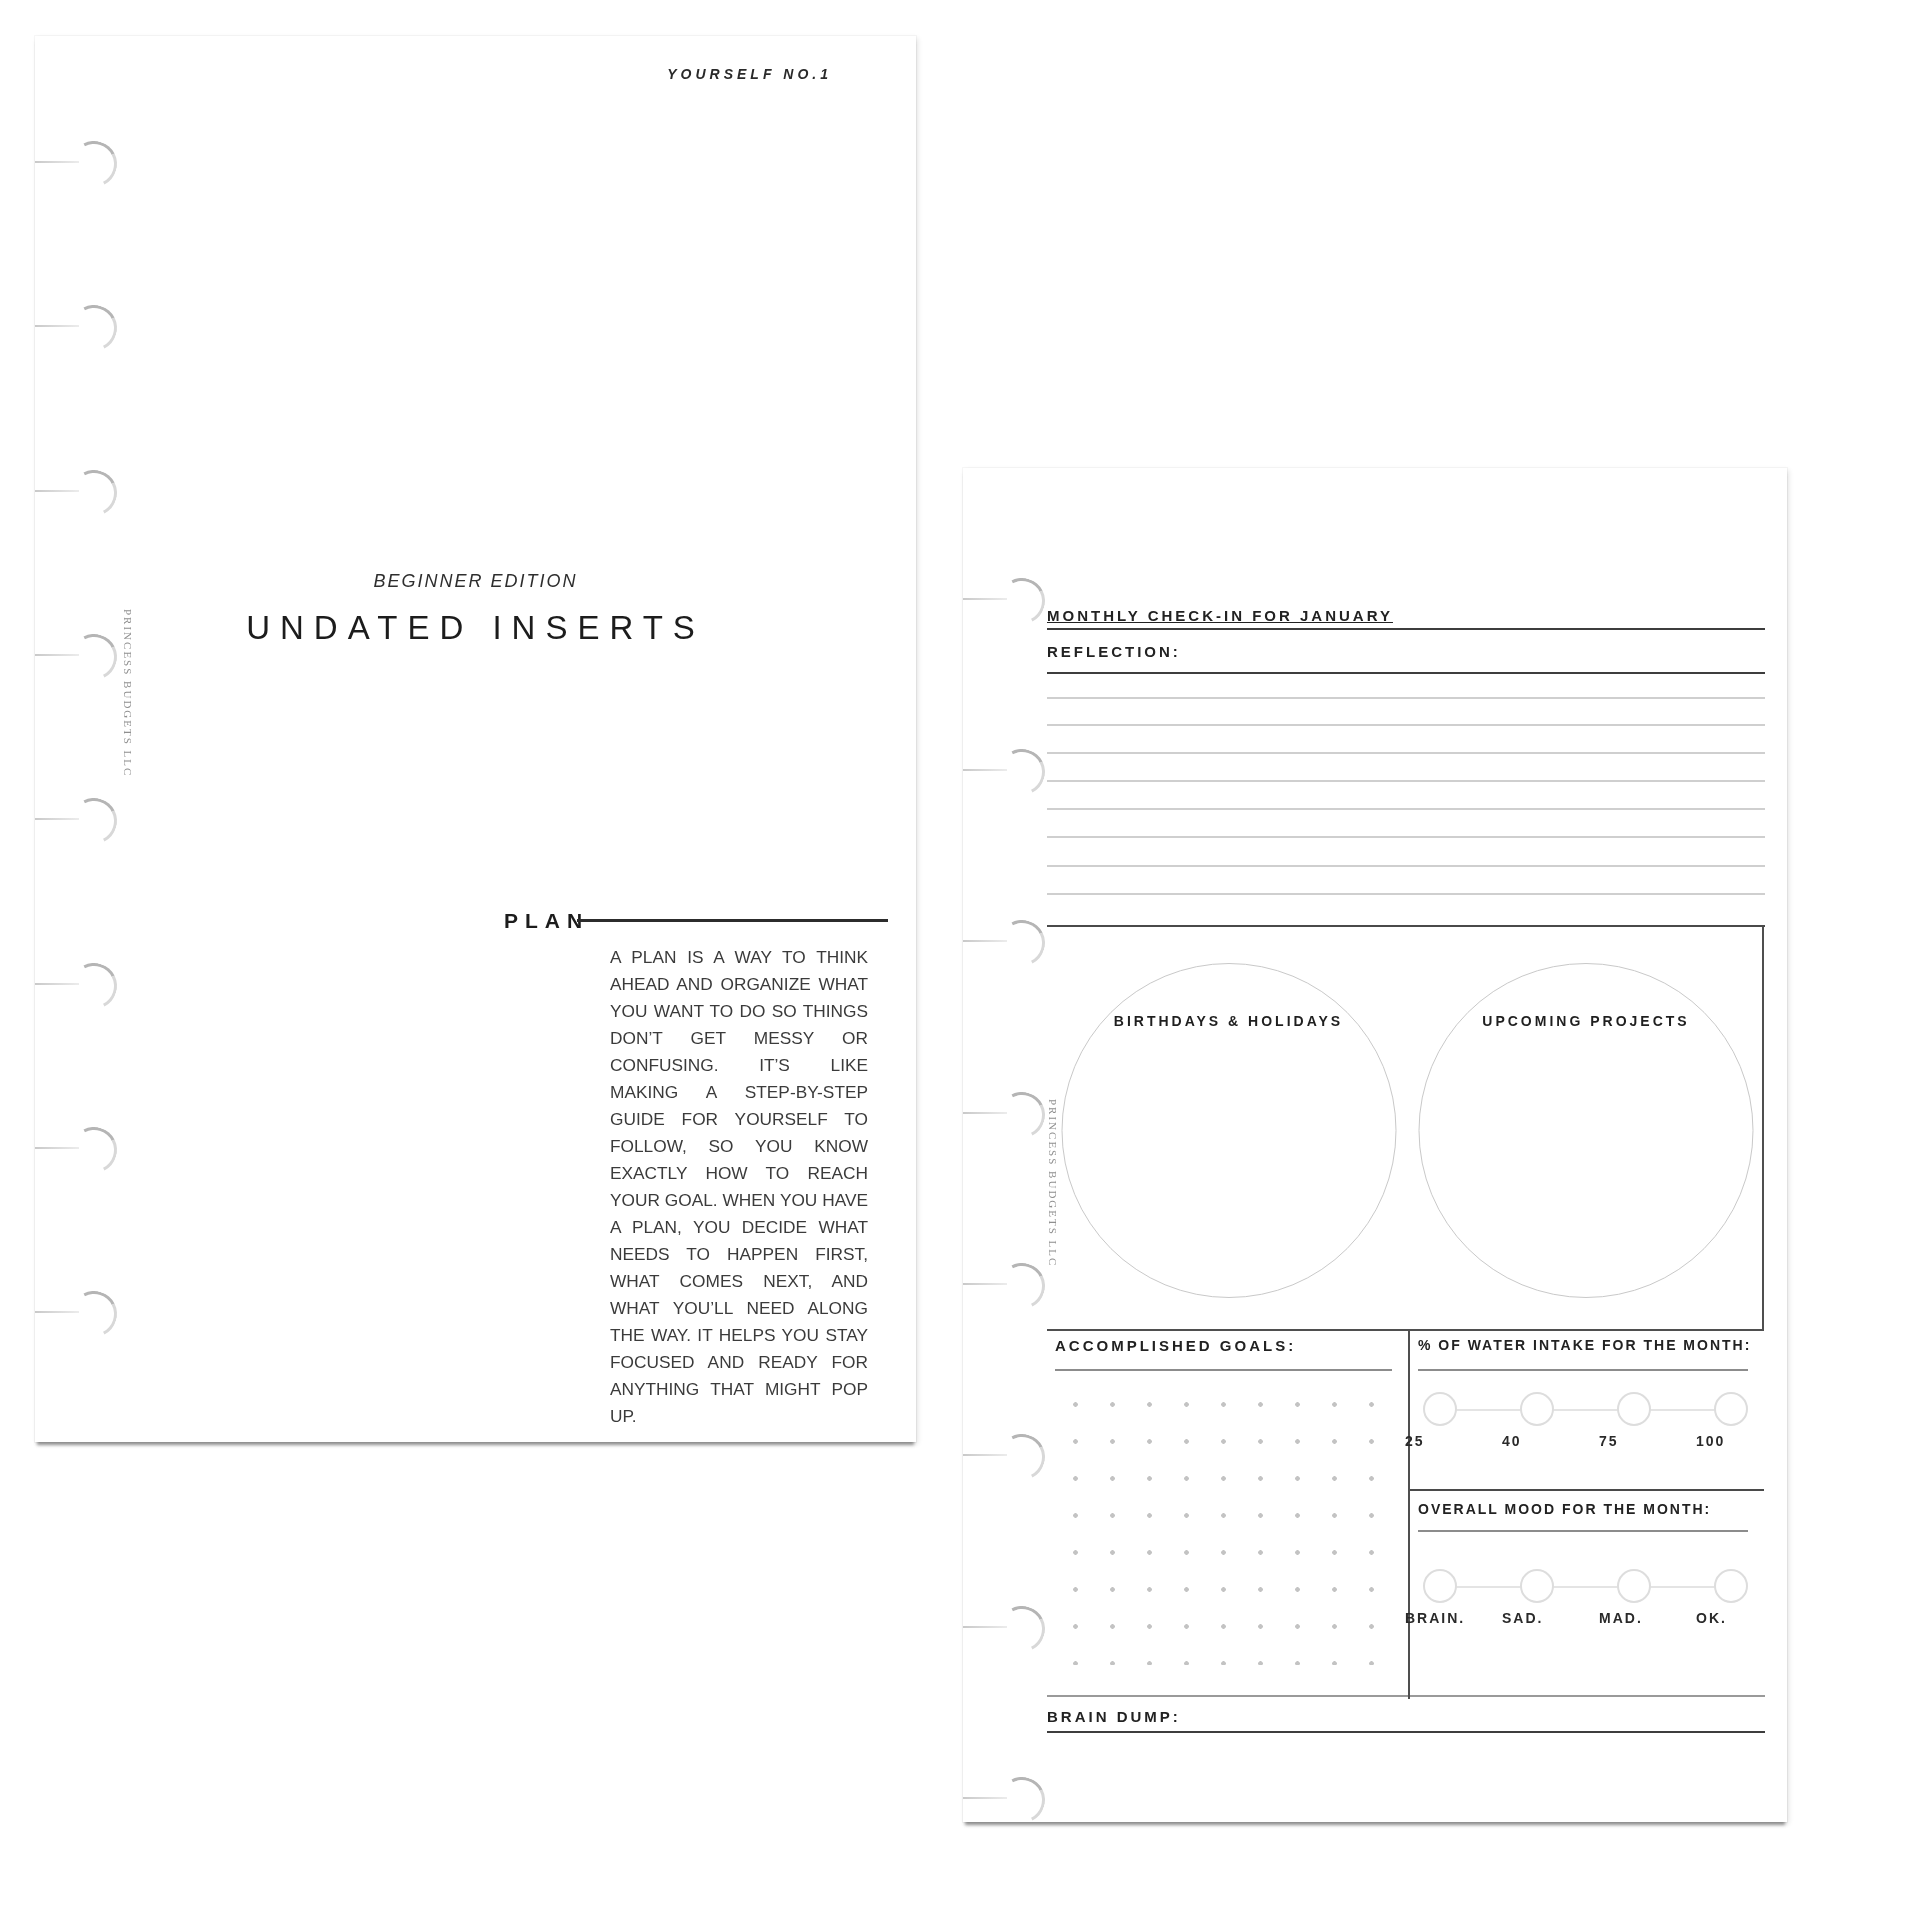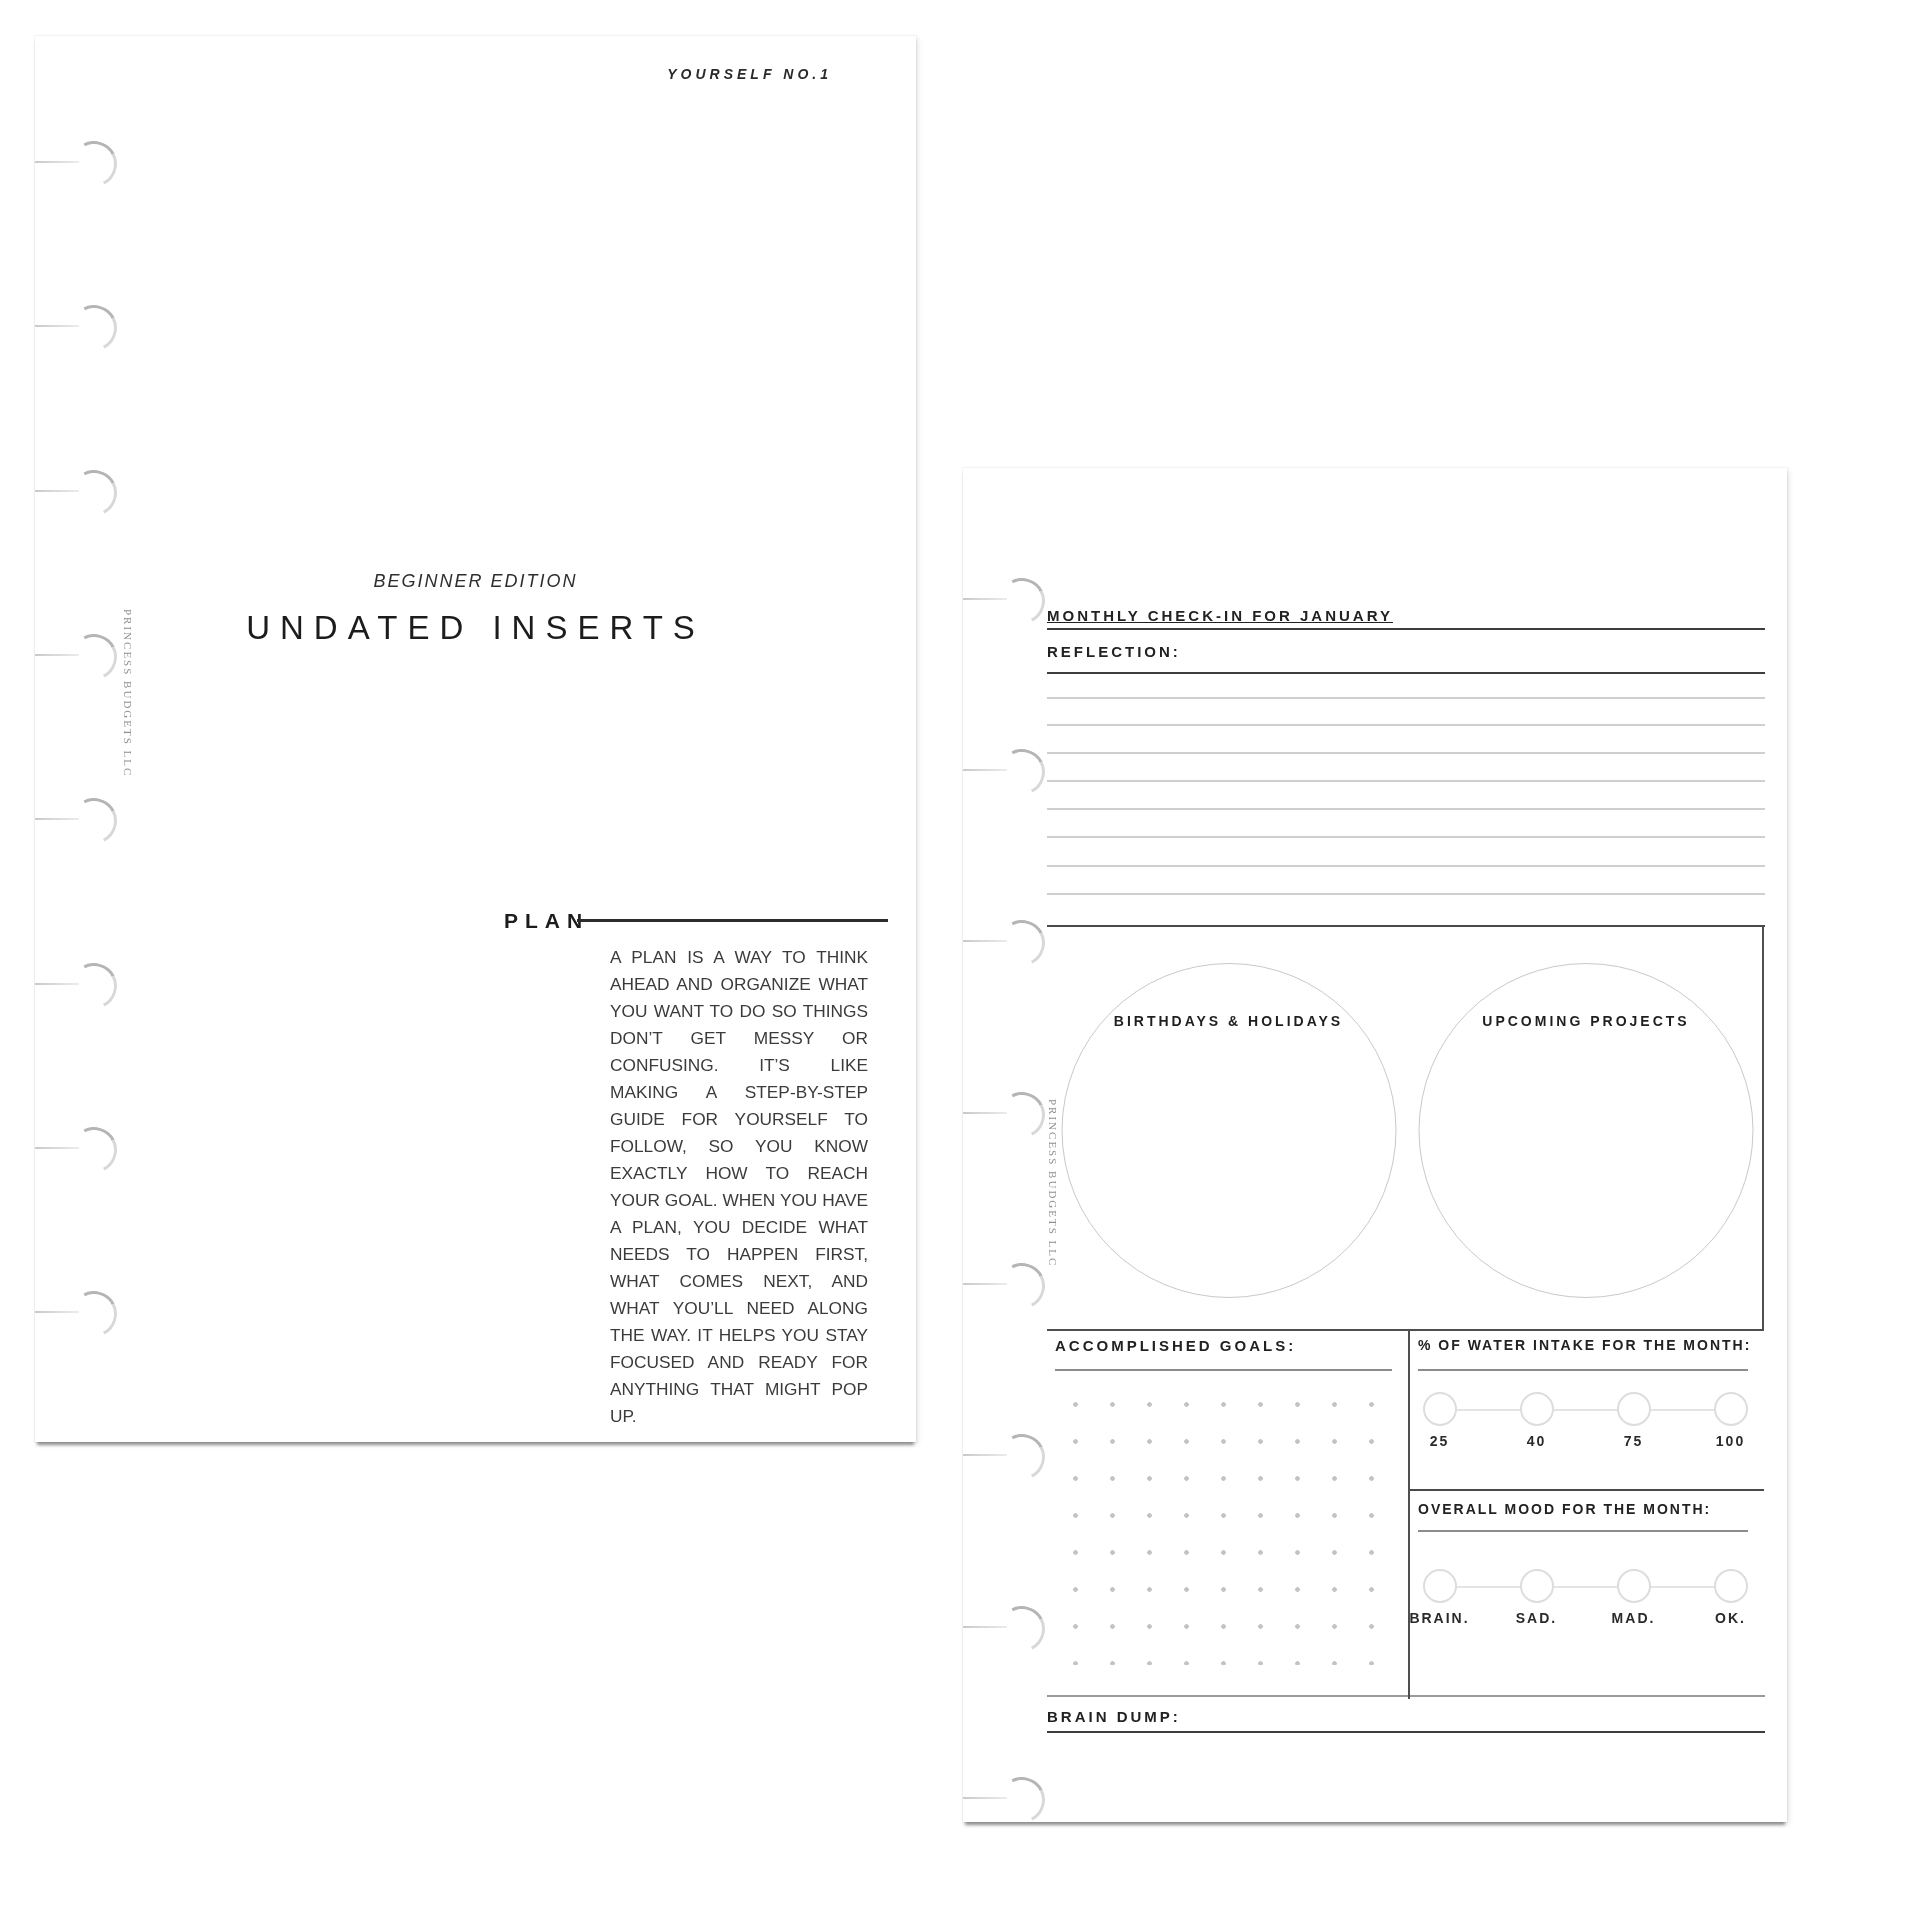--- a/index.html
+++ b/index.html
@@ -61,21 +61,21 @@
   .dotgrid{position:absolute;left:6px;top:47px;width:348px;height:287px;
     background-image:radial-gradient(circle,#c3c3c3 2px, transparent 2.6px);
     background-size:37px 37px;background-position:4px 8px;}
 
   .scale{position:absolute;left:10px;width:337px;height:40px;}
   .scale .track{position:absolute;left:22px;right:22px;top:18px;height:2px;background:#e4e4e4;}
   .scale .c{position:absolute;top:1px;width:34px;height:34px;border-radius:50%;
     border:2px solid #ddd;background:#fff;box-sizing:border-box;}
   .scale .c1{left:3px;}.scale .c2{left:100px;}.scale .c3{left:197px;}.scale .c4{left:294px;}
   .scale-labels{position:absolute;left:10px;width:337px;height:18px;}
-  .scale-labels span{position:absolute;width:69px;text-align:center;font-weight:bold;
+  .scale-labels span{position:absolute;width:69px;text-align:left;font-weight:bold;
     font-size:14px;letter-spacing:2px;color:#2a2a2a;white-space:nowrap;}
   .scale-labels span:nth-child(1){left:-15px;}
   .scale-labels span:nth-child(2){left:82px;}
   .scale-labels span:nth-child(3){left:179px;}
   .scale-labels span:nth-child(4){left:276px;}
   .mood-divider{position:absolute;left:0px;right:0px;height:2px;background:#4a4a4a;}
 </style>
 </head>
 <body>
 

